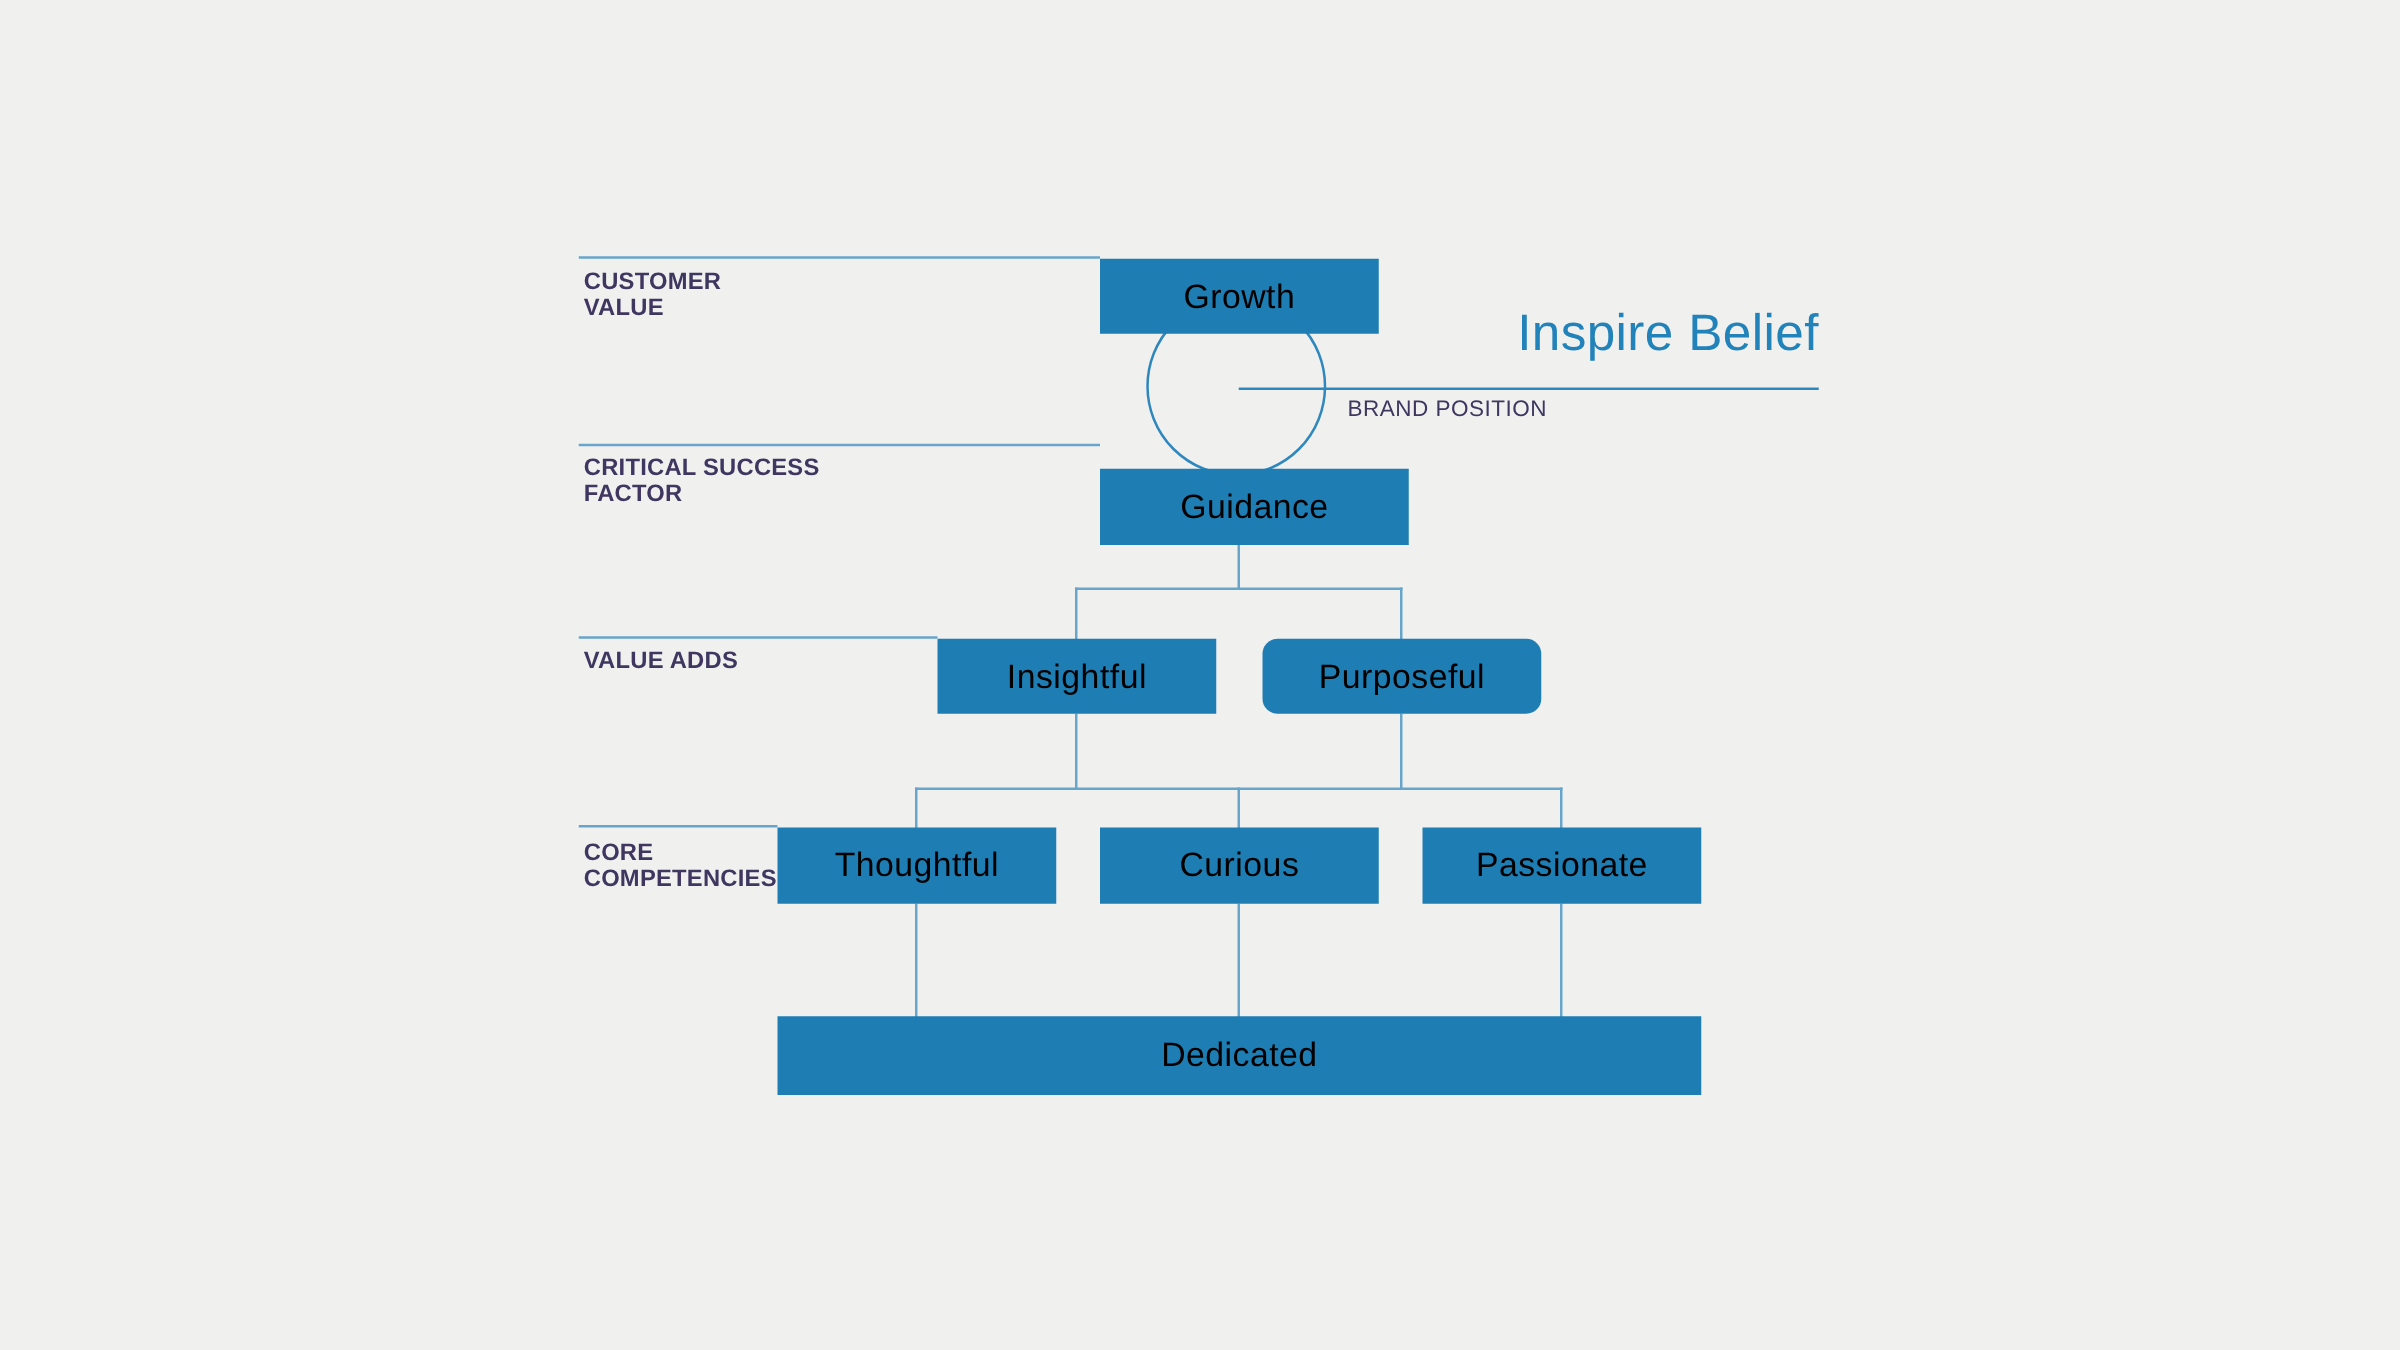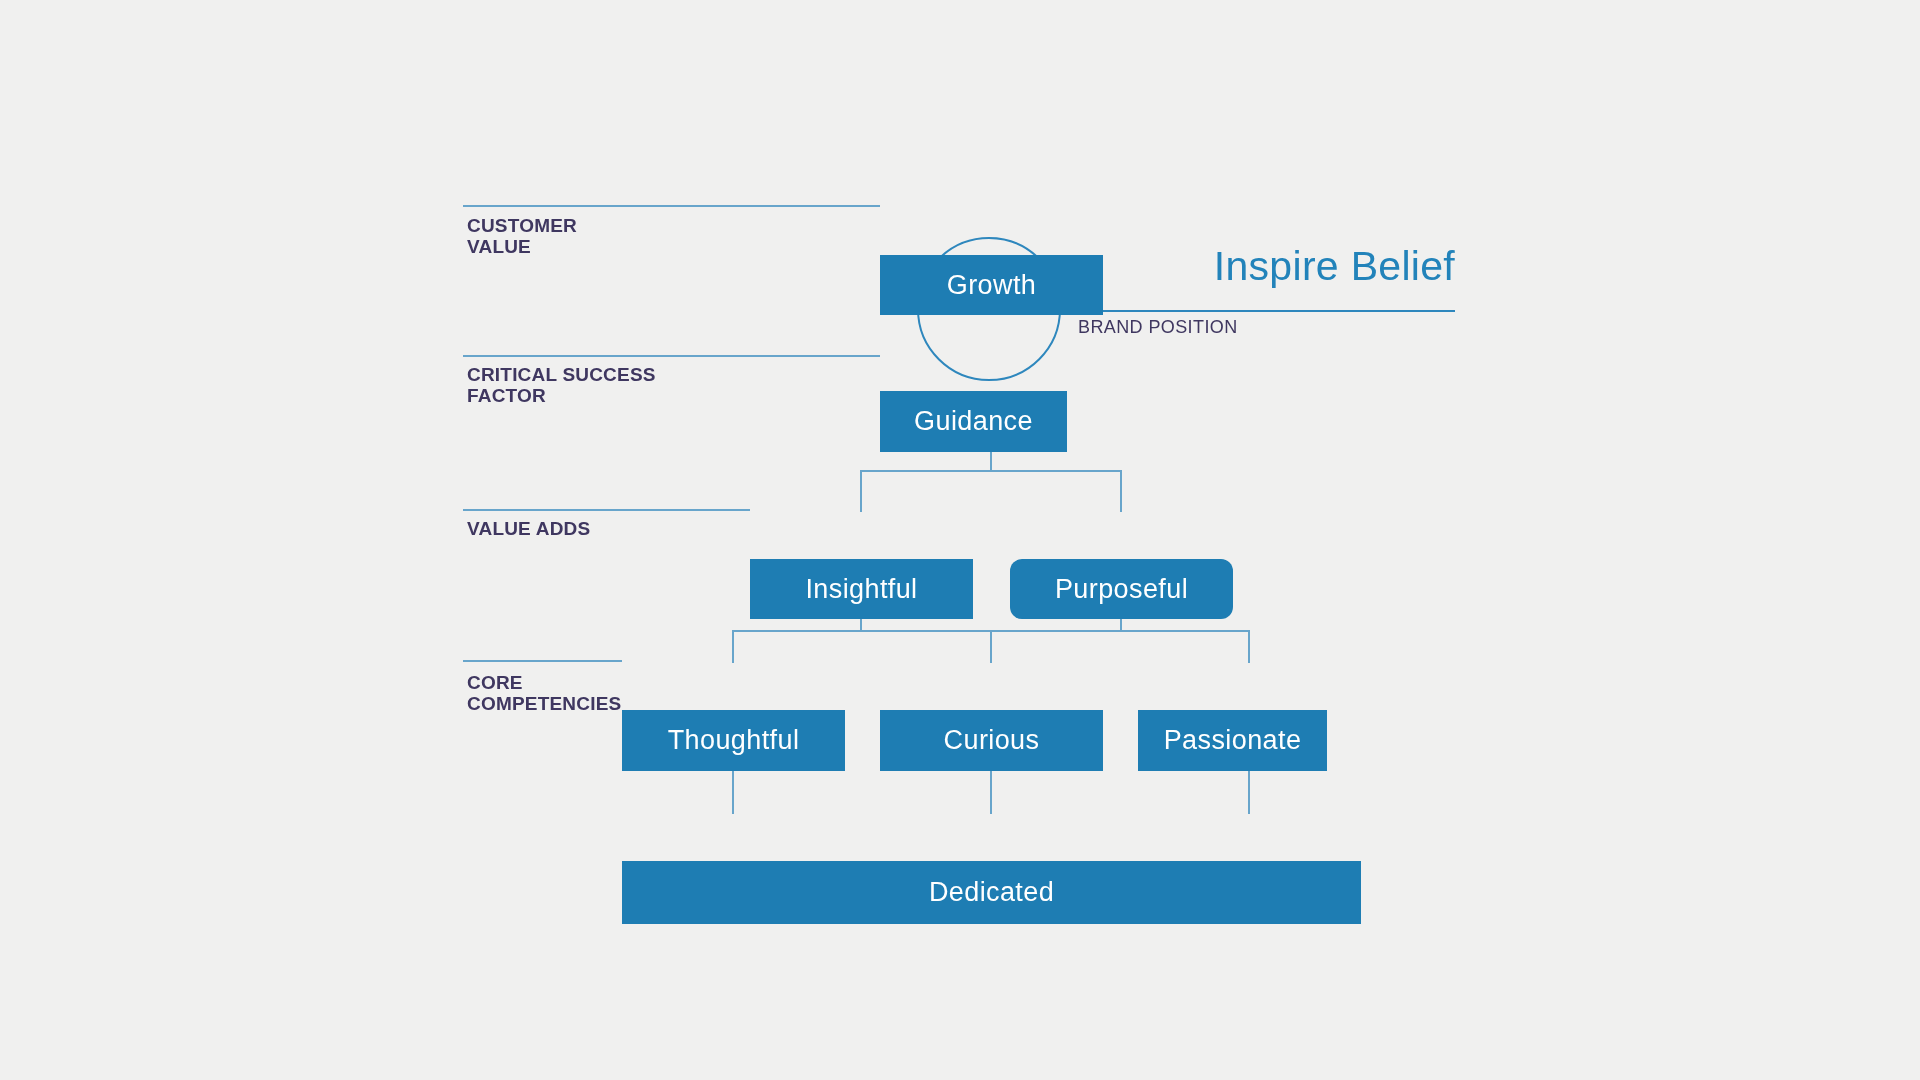--- a/index.html
+++ b/index.html
@@ -15,25 +15,24 @@
   body{
     background:var(--bg);
     font-family:"Liberation Sans", sans-serif;
     position:relative;
     overflow:hidden;
   }
   .stage{position:absolute;inset:0;width:1920px;height:1080px;}
   .node{
     position:absolute;
     background:var(--box);
-    color:#ffffff;
+    color:#000000;
     display:flex;align-items:center;justify-content:center;
     font-size:27px;font-weight:500;letter-spacing:0.4px;
     z-index:3;
-    margin-top:48px;
   }
   .hline{position:absolute;height:2px;background:var(--line);z-index:1;}
   .vline{position:absolute;width:2px;background:var(--line);z-index:1;}
   .hline.accent{background:var(--accent);}
   .circle{
     position:absolute;left:917px;top:237px;width:144px;height:144px;
     border:2px solid var(--accent);border-radius:50%;
     background:transparent;z-index:2;
   }
   .seclabel{
@@ -98,21 +97,21 @@
   <div class="hline" style="left:732px;top:630px;width:518px;"></div>
   <div class="vline" style="left:732px;top:630px;height:33px;"></div>
   <div class="vline" style="left:990px;top:630px;height:33px;"></div>
   <div class="vline" style="left:1248px;top:630px;height:33px;"></div>
 
   <div class="vline" style="left:732px;top:723px;height:91px;"></div>
   <div class="vline" style="left:990px;top:723px;height:91px;"></div>
   <div class="vline" style="left:1248px;top:723px;height:91px;"></div>
 
   <div class="node" style="left:880px;top:207px;width:223px;height:60px;">Growth</div>
-  <div class="node" style="left:880px;top:343px;width:187px;height:61px;">Guidance</div>
+  <div class="node" style="left:880px;top:375px;width:247px;height:61px;">Guidance</div>
   <div class="node" style="left:750px;top:511px;width:223px;height:60px;">Insightful</div>
   <div class="node" style="left:1010px;top:511px;width:223px;height:60px;border-radius:12px;">Purposeful</div>
   <div class="node" style="left:622px;top:662px;width:223px;height:61px;">Thoughtful</div>
   <div class="node" style="left:880px;top:662px;width:223px;height:61px;">Curious</div>
-  <div class="node" style="left:1138px;top:662px;width:189px;height:61px;">Passionate</div>
+  <div class="node" style="left:1138px;top:662px;width:223px;height:61px;">Passionate</div>
   <div class="node" style="left:622px;top:813px;width:739px;height:63px;">Dedicated</div>
 
 </div>
 
 </body></html>

